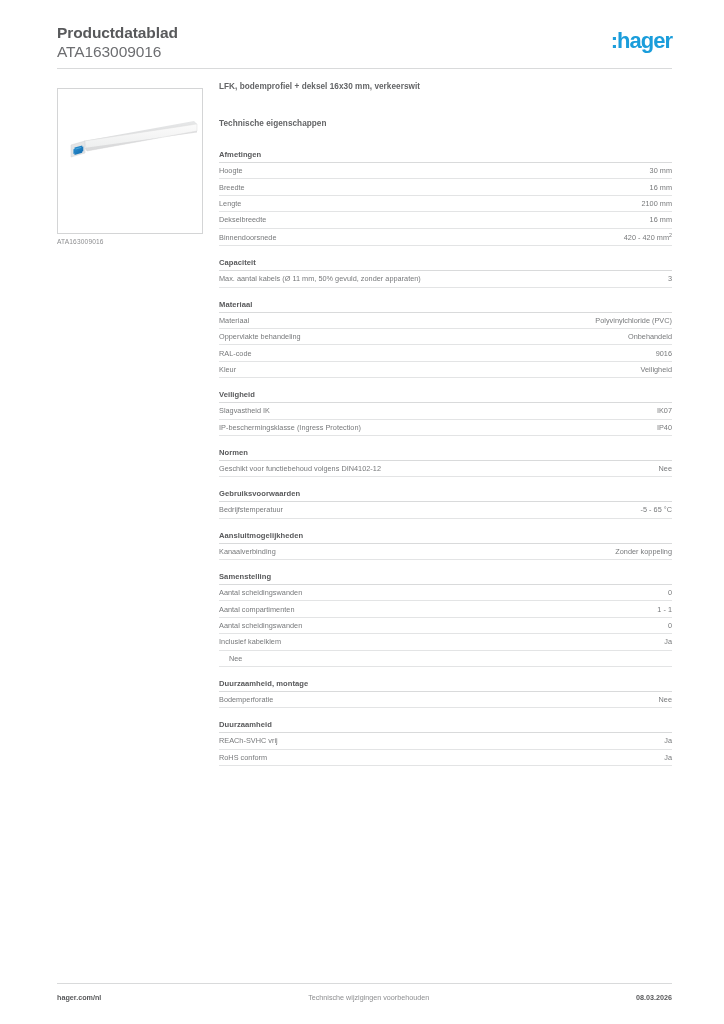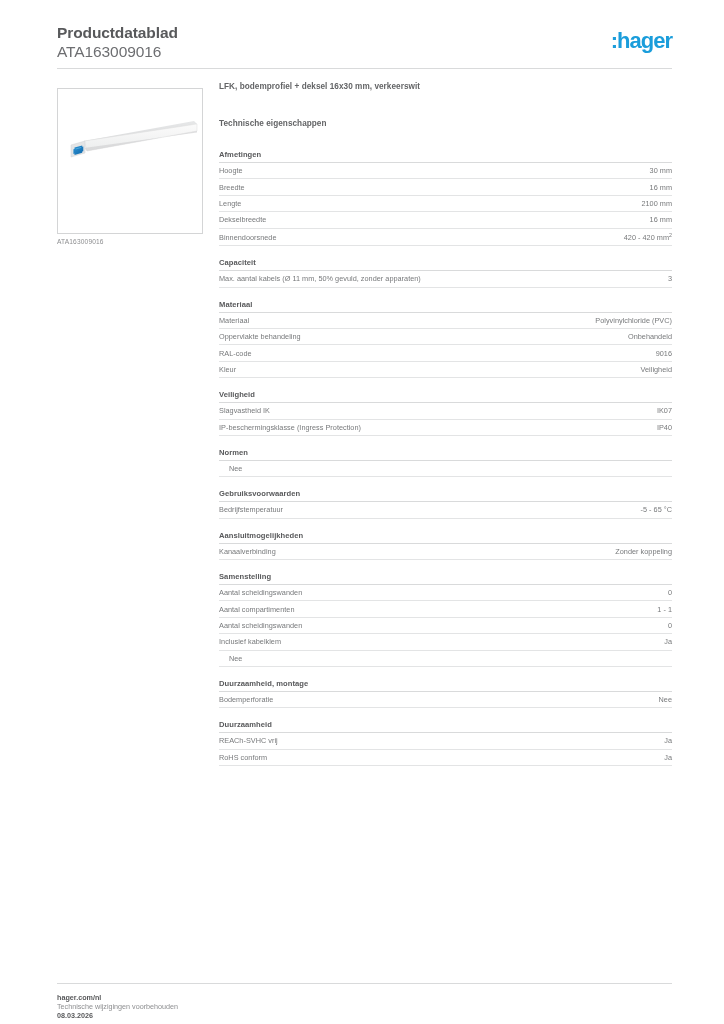--- a/index.html
+++ b/index.html
@@ -157,21 +157,20 @@
   }
   .footer {
     position: absolute;
     left: 57px;
     top: 993px;
     width: 615px;
     display: flex;
     align-items: baseline;
     justify-content: space-between;
     font-size: 7.2px;
-    flex-direction: column;
   }
   .footer-left  { font-weight: bold; color: #58595b; flex: 0 0 auto; }
   .footer-center{ font-weight: normal; color: #8d8e90; flex: 1 1 auto; text-align: center; }
   .footer-right { font-weight: bold; color: #58595b; flex: 0 0 auto; }
 </style>
 </head>
 <body>
 
 <div class="page">
 
@@ -278,20 +277,21 @@
             <div class="spec-value">IK07</div>
           </div>
           <div class="spec-row">
             <div class="spec-label">IP-beschermingsklasse (Ingress Protection)</div>
             <div class="spec-value">IP40</div>
           </div>
         </div>
         <div class="section">
           <div class="section-title">Normen</div>
           <div class="spec-row">
+            <div class="spec-label">Geschikt voor functiebehoud volgens DIN4102-12</div>
             <div class="spec-value">Nee</div>
           </div>
         </div>
         <div class="section">
           <div class="section-title">Gebruiksvoorwaarden</div>
           <div class="spec-row">
             <div class="spec-label">Bedrijfstemperatuur</div>
             <div class="spec-value">-5 - 65 °C</div>
           </div>
         </div>

